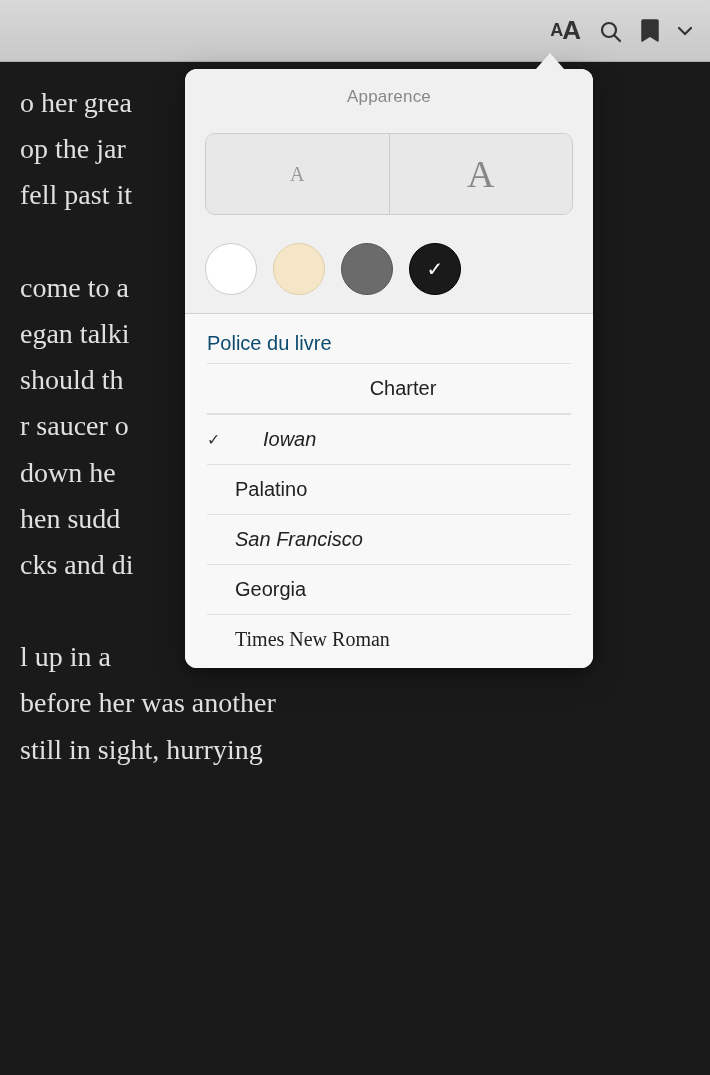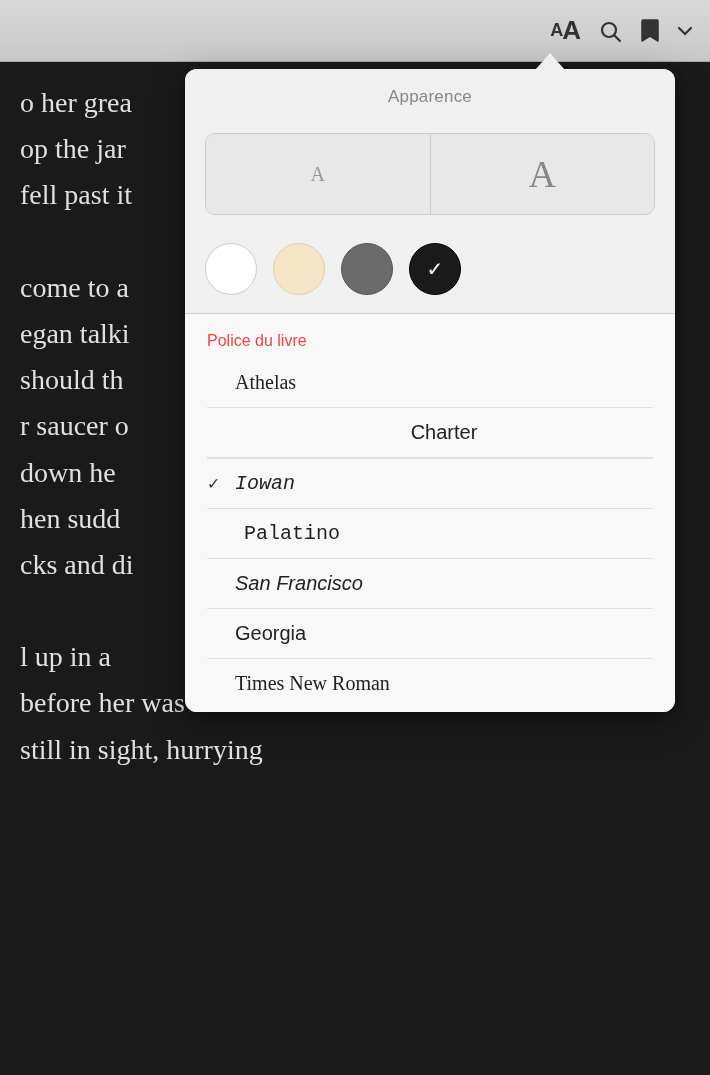--- a/index.html
+++ b/index.html
@@ -73,21 +73,21 @@
       border-right: 14px solid transparent;
       border-bottom: 16px solid #f0f0f0;
       z-index: 10;
     }
 
     
     .popup {
       position: absolute;
       top: 69px;
       left: 185px;
-      width: 490px;
+      width: 408px;
       background: #f5f5f5;
       border-radius: 12px;
       box-shadow: 0 8px 32px rgba(0,0,0,0.35), 0 2px 8px rgba(0,0,0,0.2);
       overflow: hidden;
       z-index: 9;
     }
 
     .popup-header {
       text-align: center;
       padding: 18px 20px 14px;
@@ -188,22 +188,22 @@
     }
 
     
     .font-list-section {
       background: #f8f8f8;
       padding: 4px 0;
     }
 
     .font-list-label {
       padding: 14px 22px 8px;
-      font-size: 16px;
-      color: #ef4444;
+      font-size: 20px;
+      color: #0c4a6e;
       font-weight: 500;
     }
 
     .font-item {
       display: flex;
       align-items: center;
       padding: 13px 22px;
       cursor: pointer;
       font-size: 20px;
       color: #222;
@@ -217,22 +217,22 @@
       flex-shrink: 0;
     }
 
     .font-item .font-name {
       flex: 1;
     }
 
     .font-item.athelas .font-name { font-family: 'Palatino Linotype', Palatino, serif; }
     .font-item.charter .font-name { font-family: Liberation Sans, sans-serif; text-align: center; }
     .font-item.georgia .font-name { font-family: Georgia, serif; }
-    .font-item.iowan .font-name { font-family: Liberation Mono, monospace; font-style: italic; }
-    .font-item.palatino .font-name { font-family: Liberation Mono, monospace; margin-left: 9px; }
+    .font-item.iowan .font-name { font-family: Liberation Sans, sans-serif; font-style: italic; margin-left: 28px; }
+    .font-item.palatino .font-name { font-family: Liberation Sans, sans-serif; }
     .font-item.san-francisco .font-name { font-family: -apple-system, sans-serif; font-style: italic; }
     .font-item.seravek .font-name { font-family: 'Gill Sans', sans-serif; }
     .font-item.times .font-name { font-family: 'Times New Roman', Times, serif; }
 
     .font-item-divider {
       height: 1px;
       background: #e0e0e0;
       margin: 0 22px;
     }
   </style>
@@ -304,24 +304,20 @@
     <div class="theme-circle black-theme">
       <span class="check-mark">✓</span>
     </div>
   </div>
 
   <div class="divider"></div>
 
   <div class="font-list-section">
     <div class="font-list-label">Police du livre</div>
 
-    <div class="font-item athelas">
-      <span class="check"></span>
-      <span class="font-name">Athelas</span>
-    </div>
     <div class="font-item-divider"></div>
 
     <div class="font-item charter">
       <span class="check"></span>
       <span class="font-name">Charter</span>
     </div>
     <div class="font-item-divider"></div>
 
     <div class="font-item-divider"></div>
 

